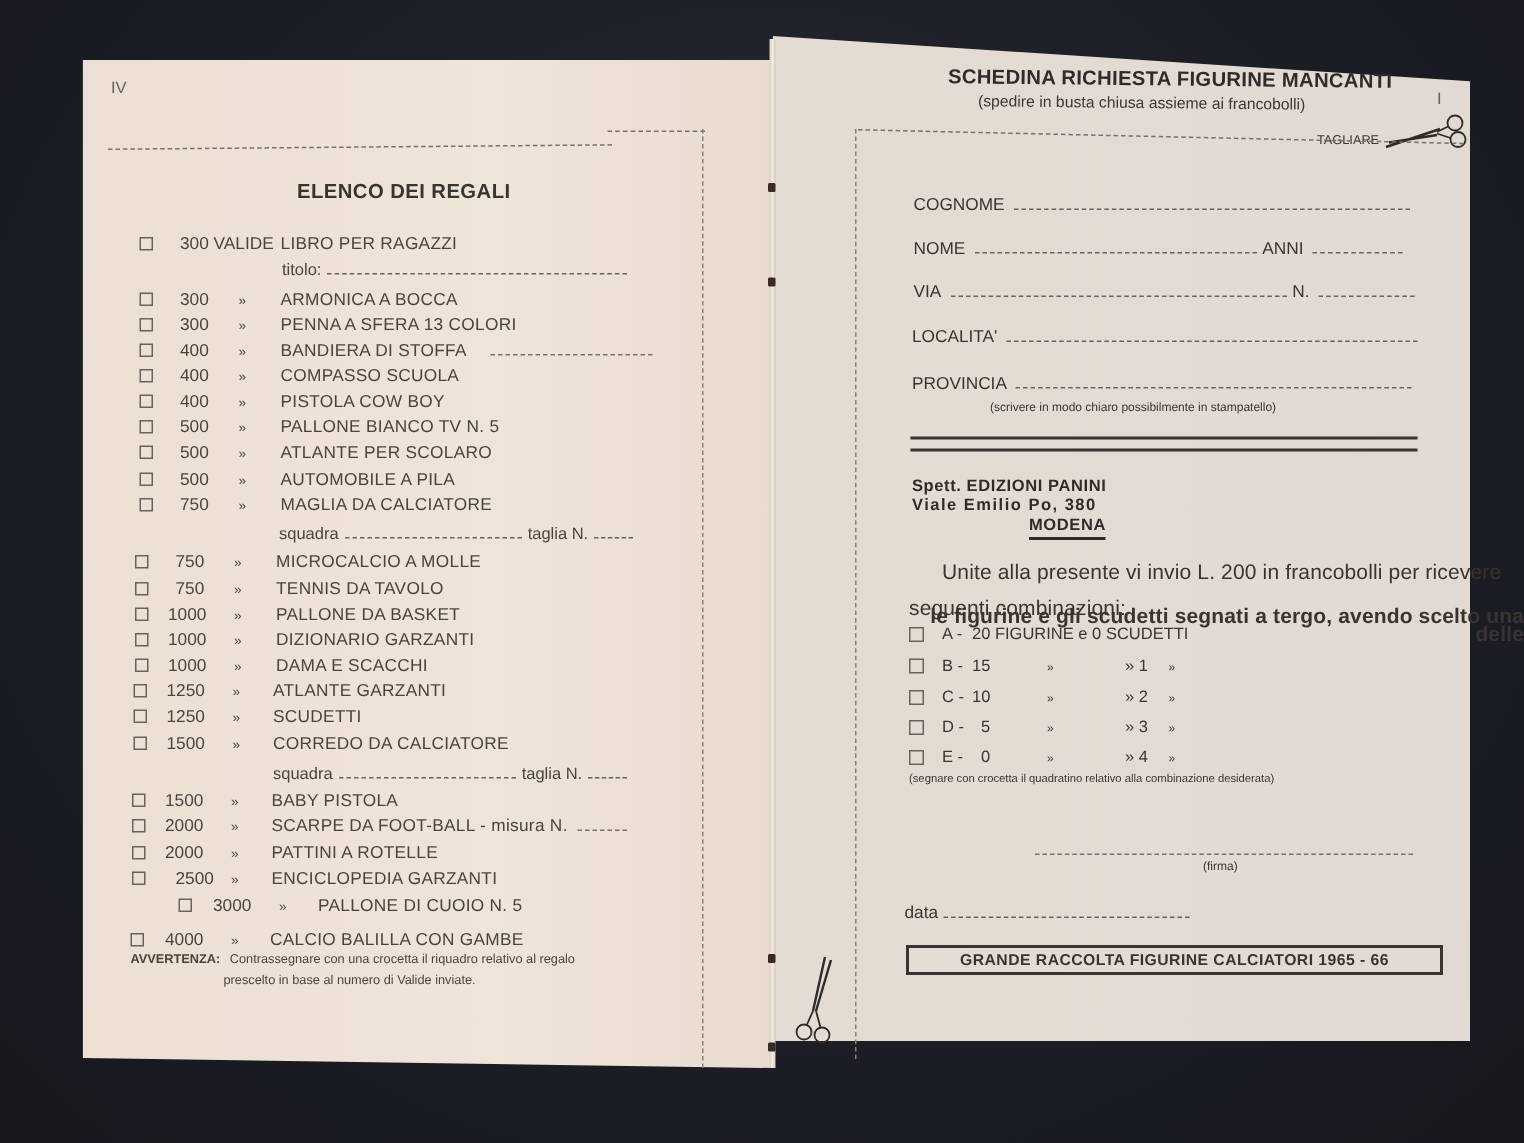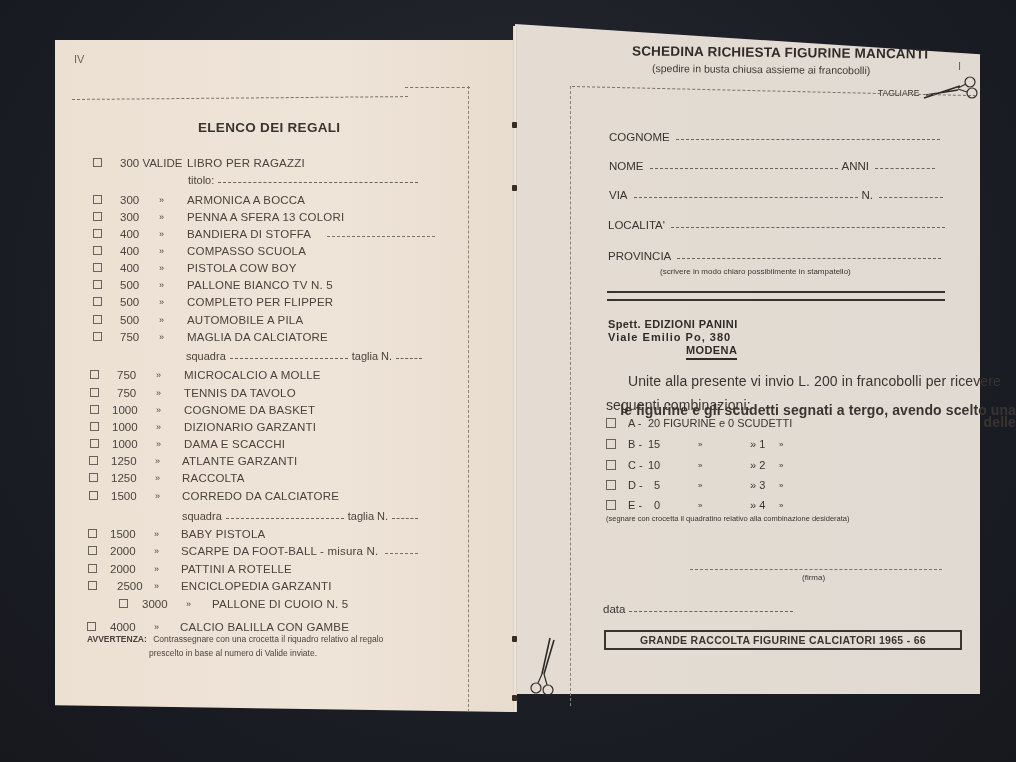--- a/index.html
+++ b/index.html
@@ -105,21 +105,21 @@
 <div class="gift-row" style="top:276px;">
     <span class="cb"></span>
     <span class="pts">500</span>
     <span class="ditto">»</span>
     <span class="name">PALLONE BIANCO TV N. 5</span>
   </div>
 <div class="gift-row" style="top:293px;">
     <span class="cb"></span>
     <span class="pts">500</span>
     <span class="ditto">»</span>
-    <span class="name">COMPLETO PER FLIPPER</span>
+    <span class="name">ATLANTE PER SCOLARO</span>
   </div>
 <div class="gift-row" style="top:311px;">
     <span class="cb"></span>
     <span class="pts">500</span>
     <span class="ditto">»</span>
     <span class="name">AUTOMOBILE A PILA</span>
   </div>
 <div class="gift-row" style="top:328px;">
     <span class="cb"></span>
     <span class="pts">750</span>
@@ -143,21 +143,21 @@
 <div class="gift-row" style="left:90px;top:384px;">
     <span class="cb"></span>
     <span class="pts">750</span>
     <span class="ditto">»</span>
     <span class="name">TENNIS DA TAVOLO</span>
   </div>
 <div class="gift-row" style="left:90px;top:401px;">
     <span class="cb"></span>
     <span class="pts" style="left:22px">1000</span>
     <span class="ditto">»</span>
-    <span class="name">COGNOME DA BASKET</span>
+    <span class="name">PALLONE DA BASKET</span>
   </div>
 <div class="gift-row" style="left:90px;top:418px;">
     <span class="cb"></span>
     <span class="pts" style="left:22px">1000</span>
     <span class="ditto">»</span>
     <span class="name">DIZIONARIO GARZANTI</span>
   </div>
 <div class="gift-row" style="left:90px;top:435px;">
     <span class="cb"></span>
     <span class="pts" style="left:22px">1000</span>
@@ -167,21 +167,21 @@
 <div class="gift-row" style="left:89px;top:452px;">
     <span class="cb"></span>
     <span class="pts" style="left:22px">1250</span>
     <span class="ditto">»</span>
     <span class="name" style="left:93px">ATLANTE GARZANTI</span>
   </div>
 <div class="gift-row" style="left:89px;top:469px;">
     <span class="cb"></span>
     <span class="pts" style="left:22px">1250</span>
     <span class="ditto">»</span>
-    <span class="name" style="left:93px">RACCOLTA</span>
+    <span class="name" style="left:93px">SCUDETTI</span>
   </div>
 <div class="gift-row" style="left:89px;top:487px;">
     <span class="cb"></span>
     <span class="pts" style="left:22px">1500</span>
     <span class="ditto">»</span>
     <span class="name" style="left:93px">CORREDO DA CALCIATORE</span>
   </div>
 
 <div class="sub-row" style="left:182px;top:510px;">
   <span>squadra</span>

